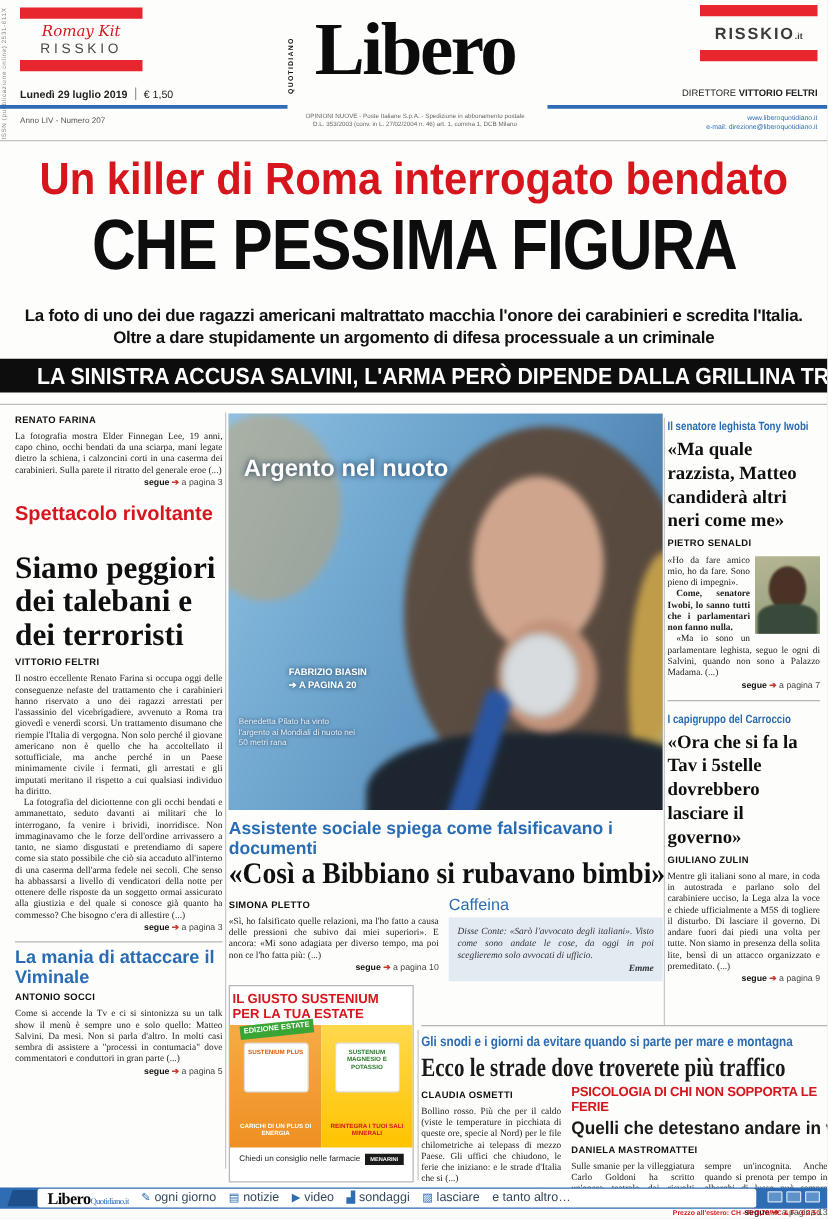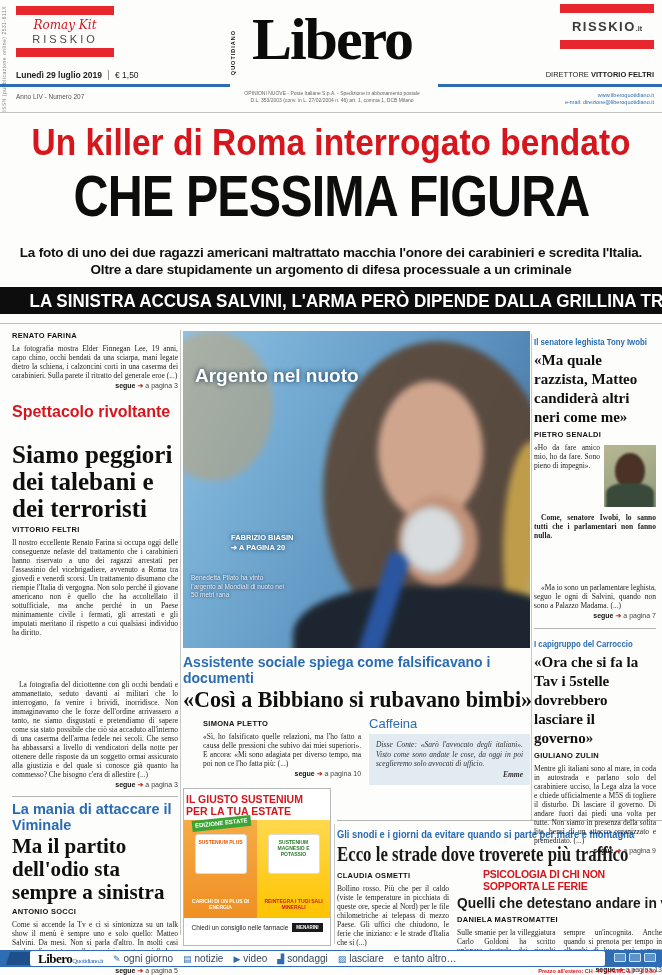--- a/index.html
+++ b/index.html
@@ -55,21 +55,21 @@
   .lead-banner { left:0; top:287px; width:662px; height:27px; background:#0d0d0d;
     text-align:center; white-space:nowrap; overflow:hidden; }
   .lead-banner span { display:inline-block; transform:scaleX(.92); transform-origin:center top;
     font-family:"Liberation Sans",sans-serif; font-weight:bold; font-size:18.5px; color:#fff; line-height:27px; }
   .contentrule { left:0; top:323px; width:662px; height:1px; background:#bdbdbd; }
   .vline { width:1px; background:#c8c8c8; }
   
   .byline { font-family:"Liberation Sans",sans-serif; font-weight:bold; font-size:7.5px;
     letter-spacing:.3px; color:#111; margin:3px 0 4px; }
   .body-text { font-size:7.5px; line-height:9px; text-align:justify; color:#222; }
-  .body-text p + p { text-indent:7px;margin-top:43px; }
+  .body-text p + p { text-indent:7px; }
   .segue { font-family:"Liberation Sans",sans-serif; font-size:7px; color:#333;
     text-align:right; margin-top:2px; }
   .segue .sl { font-weight:bold; color:#111; }
   .segue .ar { color:#c0392b; font-weight:bold; }
   .segue .pg { color:#444; }
   .kicker-red { font-family:"Liberation Sans",sans-serif; font-weight:bold; font-size:16px; color:#d6151c; }
   .kicker-blue { font-family:"Liberation Sans",sans-serif; font-weight:bold; color:#2a6cb3; }
   .hl-serif { font-family:"Liberation Serif",serif; font-weight:bold; color:#0f0f0f; }
   .rule { height:1px; background:#b5b5b5; }
   
@@ -102,21 +102,21 @@
   .photo-caption { position:absolute; left:8px; top:243px; width:95px; color:#e8eef4;
     font-family:"Liberation Sans",sans-serif; font-size:6.5px; line-height:8.5px;
     text-shadow:0 0 3px rgba(10,30,60,.9); }
   
   .bibbiano { left:183px; top:654px; width:347px; }
   .bibbiano .kicker-blue { font-size:14px; }
   .bib-hl { white-space:nowrap; }
   .bib-hl span { display:inline-block; transform:scaleX(.92); transform-origin:left top;
     font-size:24px; line-height:27px; }
   .bib-cols { display:flex; gap:8px; margin-top:3px; }
-  .bib-col1 { width:168px;margin-left:20px; }
+  .bib-col1 { width:168px; }
   .caffeina { width:171px; }
   .caffeina-title { font-family:"Liberation Sans",sans-serif; font-size:13px; color:#2a6cb3; margin-bottom:3px; }
   .caffeina-box { background:#e2eaf2; padding:6px 7px; font-style:italic; font-size:7.5px;
     line-height:9.5px; text-align:justify; color:#333; }
   .caffeina-sig { text-align:right; font-weight:bold; margin-top:1px; }
   
   .ad-sust { left:183px; top:788px; width:148px; height:158px; border:1px solid #b8b8b8; background:#fff; }
   .sust-title { text-align:left; font-family:"Liberation Sans",sans-serif; font-weight:bold;
     font-size:10.5px; line-height:12px; color:#d6151c; padding:4px 2px 3px; }
   .sust-panels { display:flex; height:98px; position:relative; }
@@ -146,21 +146,21 @@
   .traf-kicker { white-space:nowrap; }
   .traf-kicker span { display:inline-block; transform:scaleX(.85); transform-origin:left top;
     font-family:"Liberation Sans",sans-serif; font-weight:bold; font-size:11px; color:#2a6cb3; }
   .traf-hl { white-space:nowrap; margin-top:1px; }
   .traf-hl span { display:inline-block; transform:scaleX(.8); transform-origin:left top;
     font-size:21px; line-height:23px; font-family:"Liberation Serif",serif; font-weight:bold; }
   .traf-cols { display:flex; gap:8px; margin-top:2px; }
   .traf-c1 { width:112px; }
   .traf-c2 { width:205px; }
   .vac-kicker { font-family:"Liberation Sans",sans-serif; font-weight:bold; font-size:10.5px;
-    color:#d6151c; letter-spacing:-.2px;margin-left:26px; }
+    color:#d6151c; letter-spacing:-.2px; }
   .vac-hl { white-space:nowrap; margin:2px 0 0; }
   .vac-hl span { display:inline-block; transform:scaleX(.95); transform-origin:left top;
     font-family:"Liberation Sans",sans-serif; font-weight:bold; font-size:14.5px; }
   .vac-body { columns:2; column-gap:8px; }
   
   .col-right { left:534px; top:331px; width:122px; }
   .rc-kicker { white-space:nowrap; }
   .rc-kicker span { display:inline-block; transform:scaleX(.82); transform-origin:left top;
     font-family:"Liberation Sans",sans-serif; font-weight:bold; font-size:9.5px; color:#2a6cb3; }
   .rc-hl { font-size:15px; line-height:19px; margin:2px 0 1px; }
@@ -262,21 +262,20 @@
       <p>La fotografia del diciottenne con gli occhi bendati e ammanettato, seduto davanti ai militari che lo interrogano, fa venire i brividi, inorridisce. Non immaginavamo che le forze dell'ordine arrivassero a tanto, ne siamo disgustati e pretendiamo di sapere come sia stato possibile che ciò sia accaduto all'interno di una caserma dell'arma fedele nei secoli. Che senso ha abbassarsi a livello di vendicatori della notte per ottenere delle risposte da un soggetto ormai assicurato alla giustizia e del quale si conosce già quanto ha commesso? Che bisogno c'era di allestire (...)</p>
     </div>
     <div class="segue">
       <span class="sl">segue</span>
       <span class="ar">➔</span>
       <span class="pg">a pagina 3</span>
     </div>
 
     <div class="rule" style="margin:7px 0 4px;"></div>
     <div class="kicker-blue" style="font-size:14.5px;">La mania di attaccare il Viminale</div>
-    <div class="hl-serif hl-mid">Ma il partito dell'odio sta sempre a sinistra</div>
     <div class="byline">ANTONIO SOCCI</div>
     <div class="body-text">Come si accende la Tv e ci si sintonizza su un talk show il menù è sempre uno e solo quello: Matteo Salvini. Da mesi. Non si parla d'altro. In molti casi sembra di assistere a "processi in contumacia" dove commentatori e conduttori in gran parte (...)</div>
     <div class="segue">
       <span class="sl">segue</span>
       <span class="ar">➔</span>
       <span class="pg">a pagina 5</span>
     </div>
   </div>
 
   <div class="abs photo">

